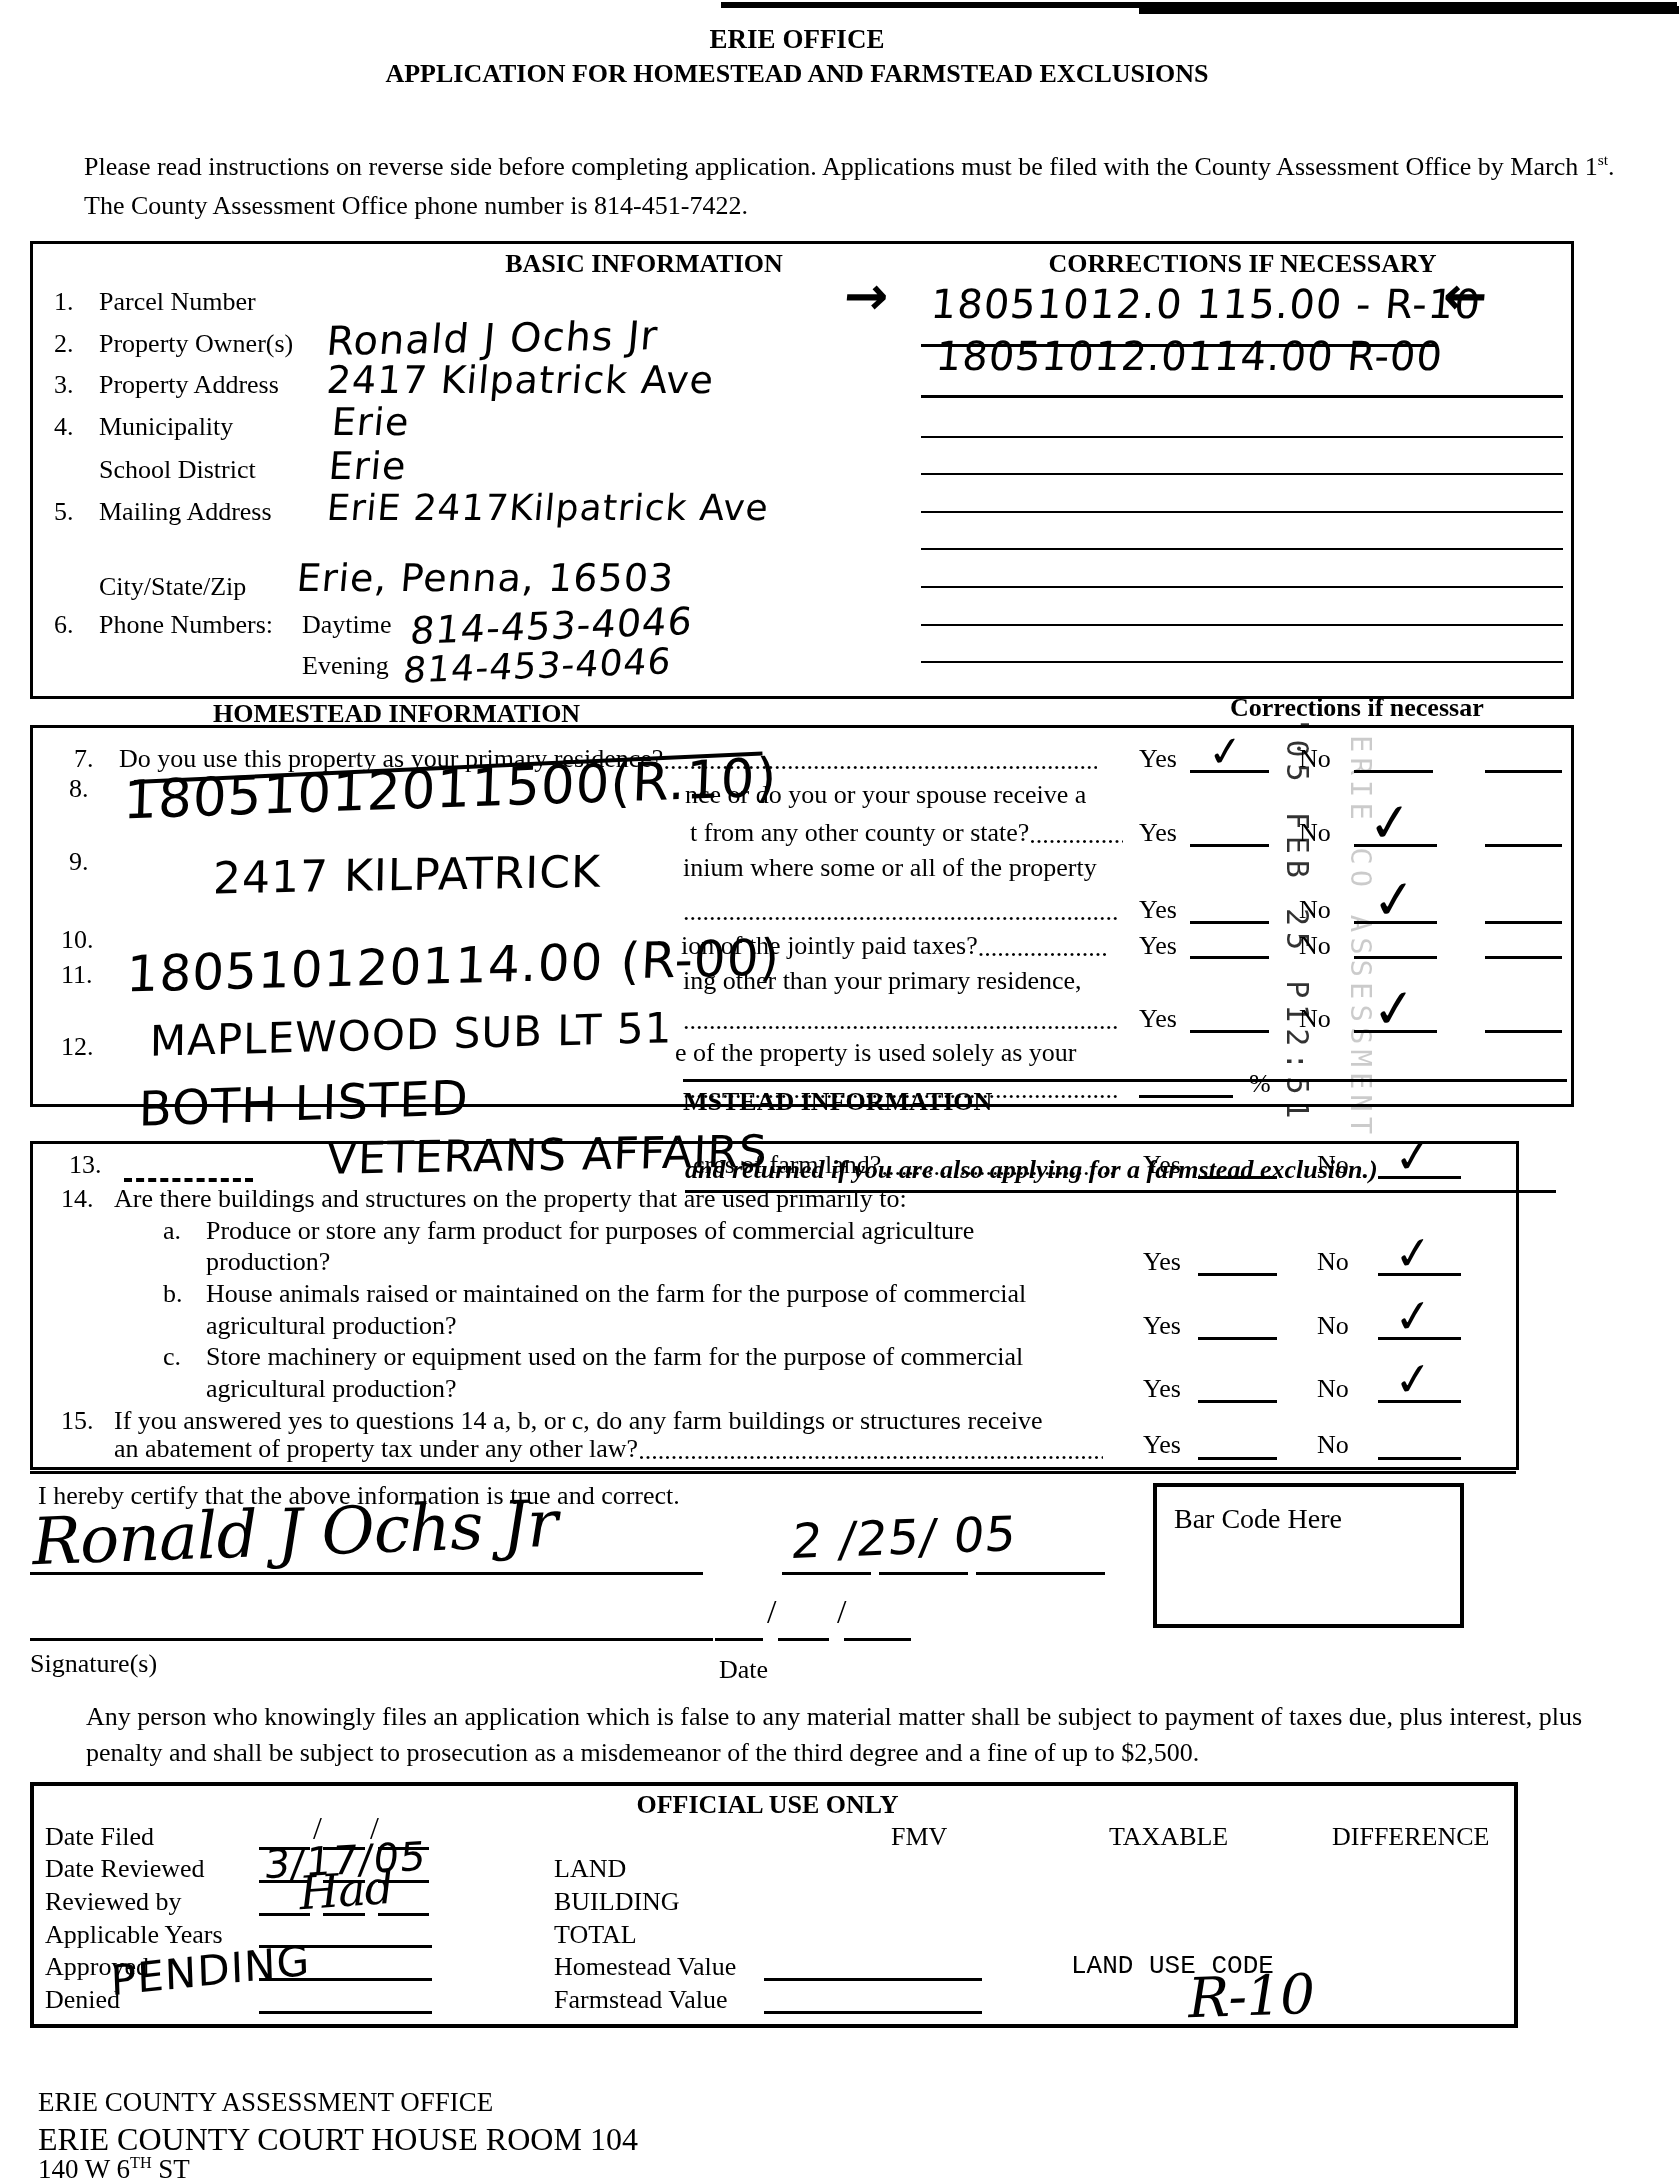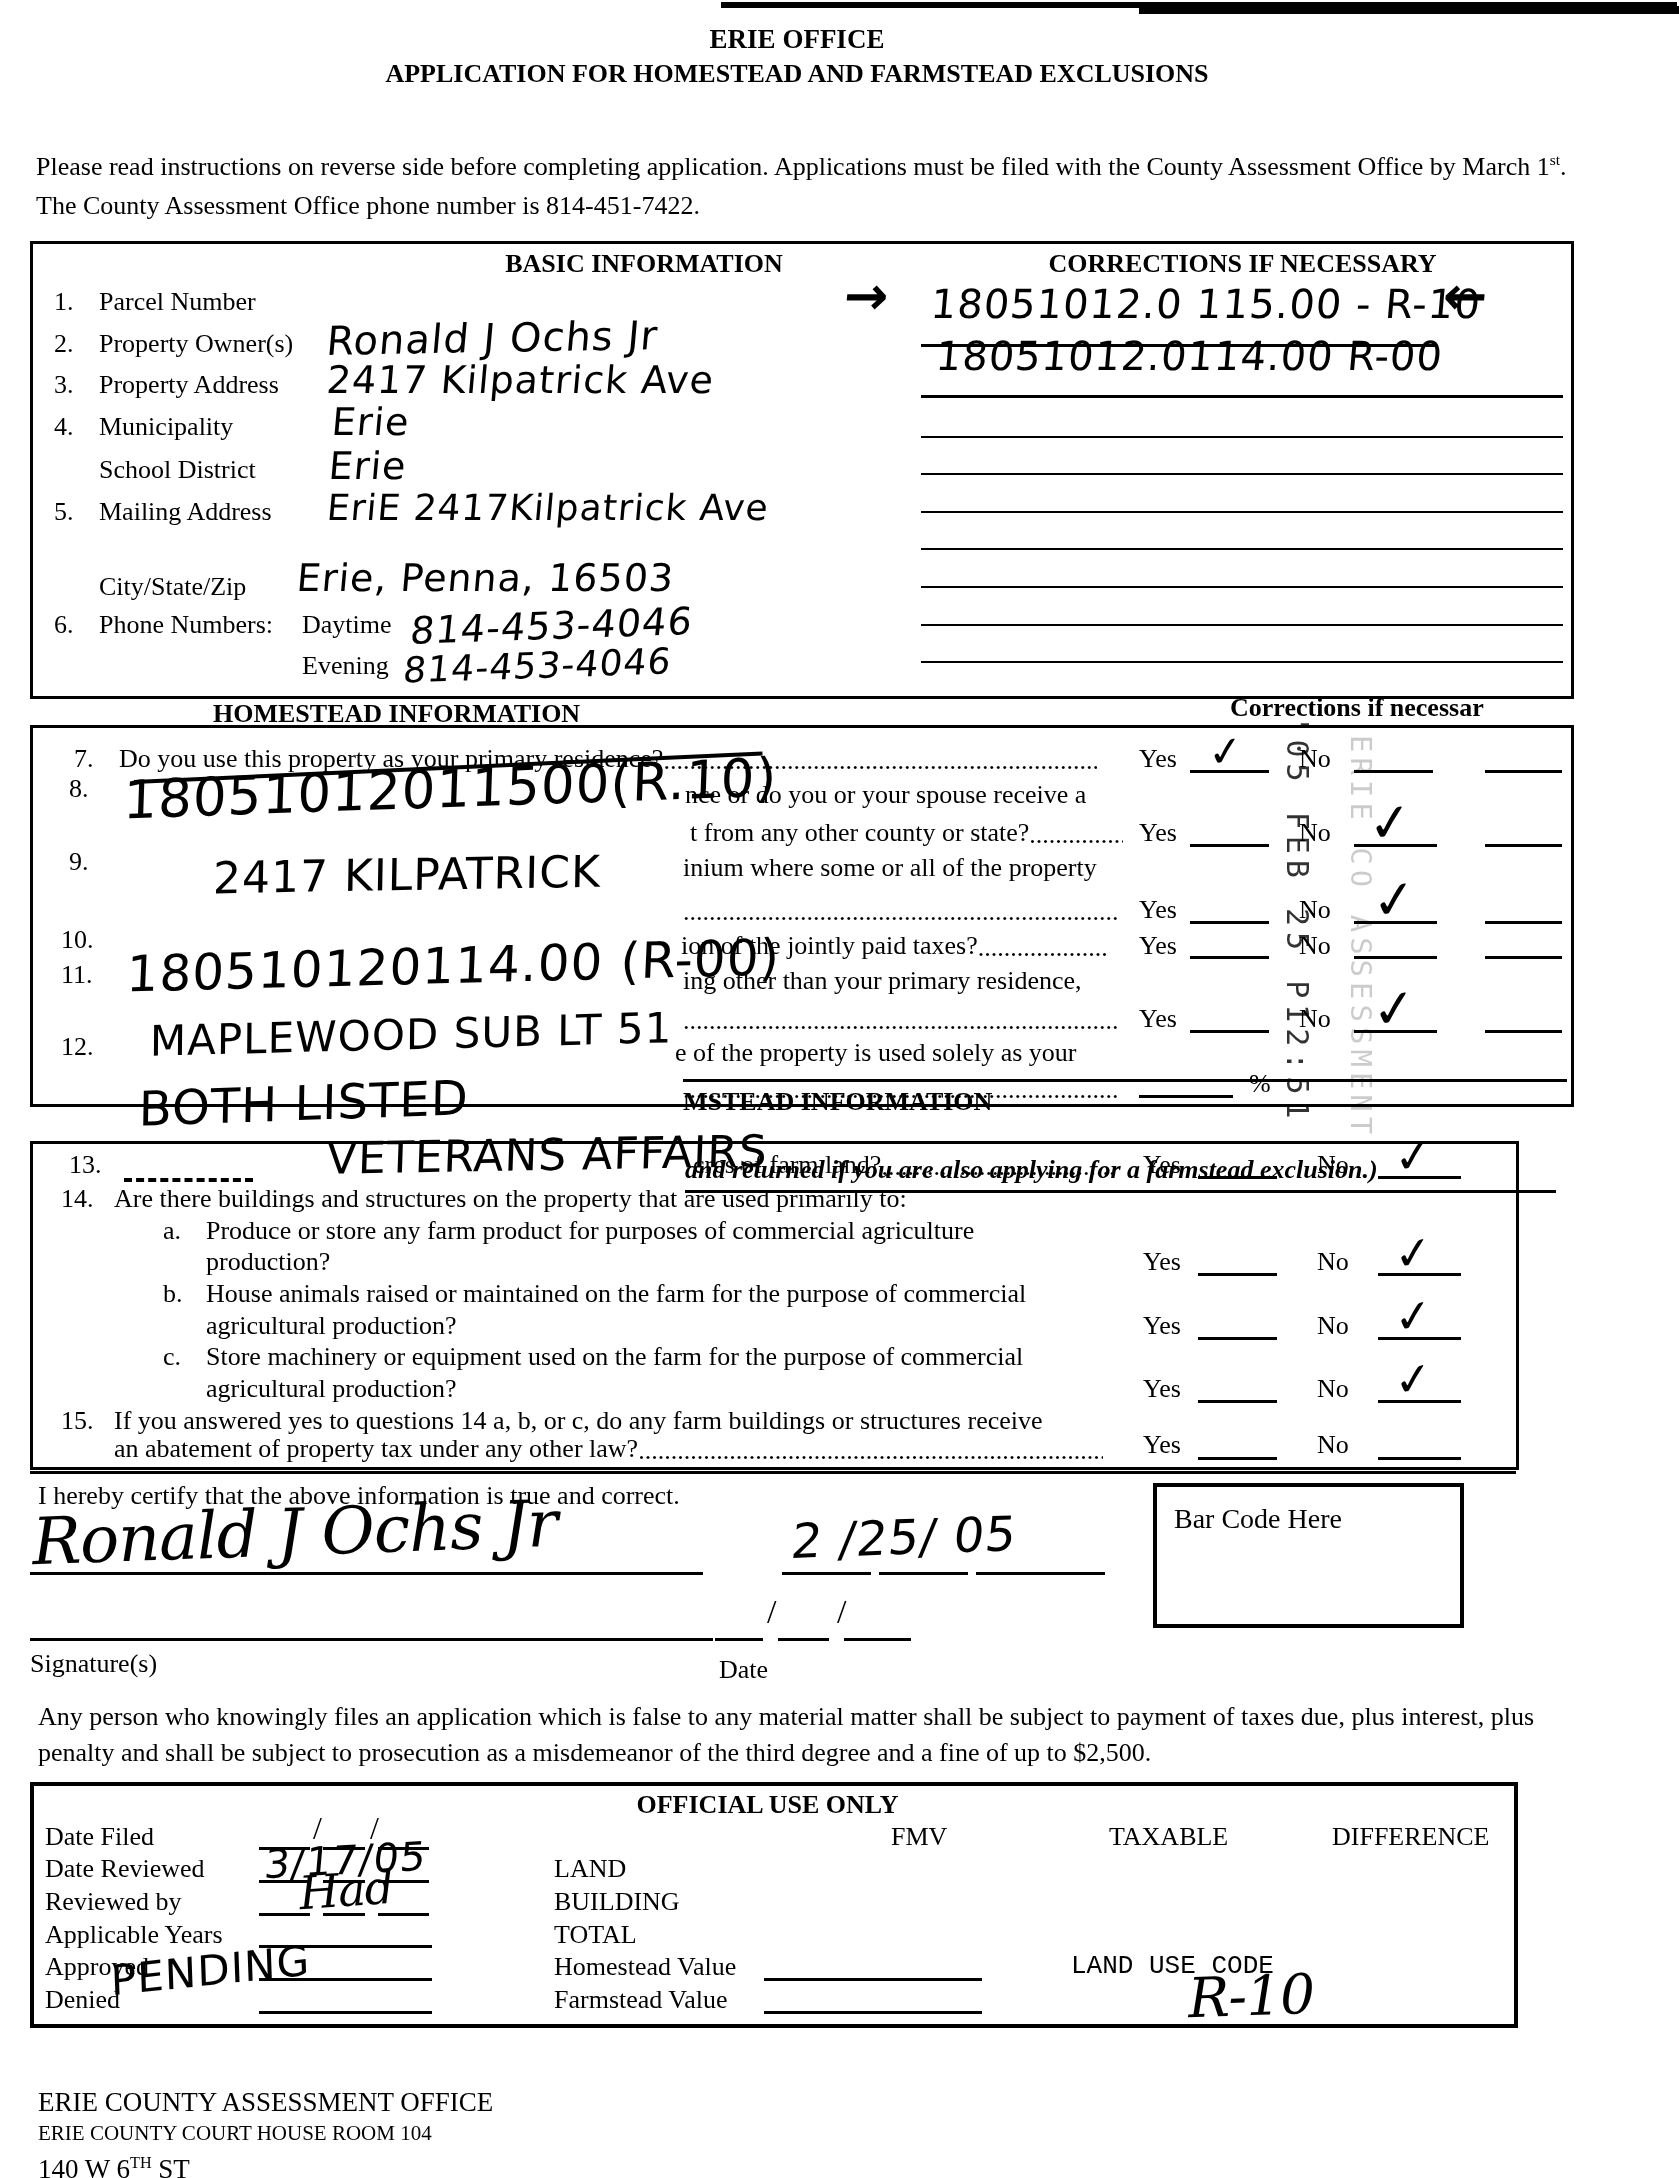--- a/index.html
+++ b/index.html
@@ -2,21 +2,21 @@
 <html><head>
 <meta charset="utf-8">
 <style>
   html,body{margin:0;padding:0;background:#e8e8e8;}
   #page{position:relative;width:1679px;height:2178px;background:#ffffff;overflow:hidden;
         font-family:"Liberation Serif",serif;color:#000;}
   .t{position:absolute;white-space:nowrap;font-size:26px;line-height:1.15;}
   .b{font-weight:bold;}
   .it{font-style:italic;margin-top:36px;}
   .ctr{text-align:center;}
-  .wrap{white-space:normal;}
+  .wrap{white-space:normal;margin-left:48px;}
   .hw{position:absolute;white-space:nowrap;font-family:"DejaVu Sans",sans-serif;
       transform:skewX(-5deg);letter-spacing:1px;}
   .cur{position:absolute;white-space:nowrap;font-family:"DejaVu Serif",serif;
        font-style:italic;letter-spacing:-1px;}
   .ul{position:absolute;height:0;border-bottom:3px solid #000;}
   .ul2{position:absolute;height:0;border-bottom:2px solid #000;}
   .box{position:absolute;border:3px solid #000;}
   .chk{position:absolute;font-family:"DejaVu Sans",sans-serif;font-weight:bold;
        font-size:46px;transform:rotate(-6deg);}
   .leader{display:inline-block;overflow:hidden;white-space:nowrap;height:1.1em;
@@ -270,17 +270,17 @@
   <div class="t" style="left:554px;top:1985px;">Farmstead Value</div>
   <div class="ul" style="left:764px;top:2011px;width:218px;"></div>
 
   <div class="t" style="left:891px;top:1822px;">FMV</div>
   <div class="t" style="left:1109px;top:1822px;">TAXABLE</div>
   <div class="t" style="left:1332px;top:1822px;">DIFFERENCE</div>
   <div class="t" style="left:1071px;top:1952px;font-family:Liberation Mono, monospace;">LAND USE CODE</div>
   <div class="cur" style="left:1188px;top:1964px;font-size:55px;transform:rotate(-2deg);">R-10</div>
 
   <div class="t" style="left:38px;top:2087px;font-size:27px;">ERIE COUNTY ASSESSMENT OFFICE</div>
-  <div class="t" style="left:38px;top:2121px;font-size:21px;">ERIE COUNTY COURT HOUSE ROOM 104</div>
+  <div class="t" style="left:38px;top:2121px;font-size:32px;">ERIE COUNTY COURT HOUSE ROOM 104</div>
   <div class="t" style="left:38px;top:2154px;font-size:27px;"><span>140 W 6</span><sup>TH</sup><span> ST</span></div>
 
 </div>
 
 
 </body></html>

